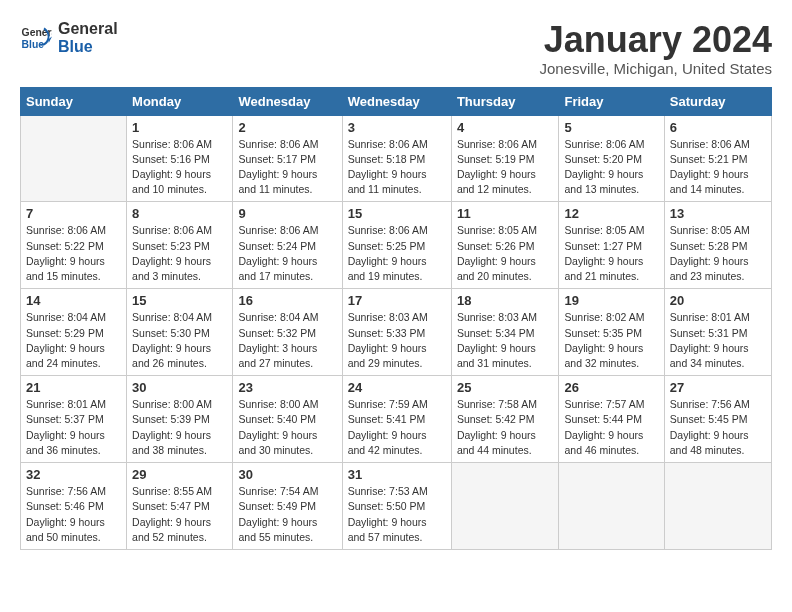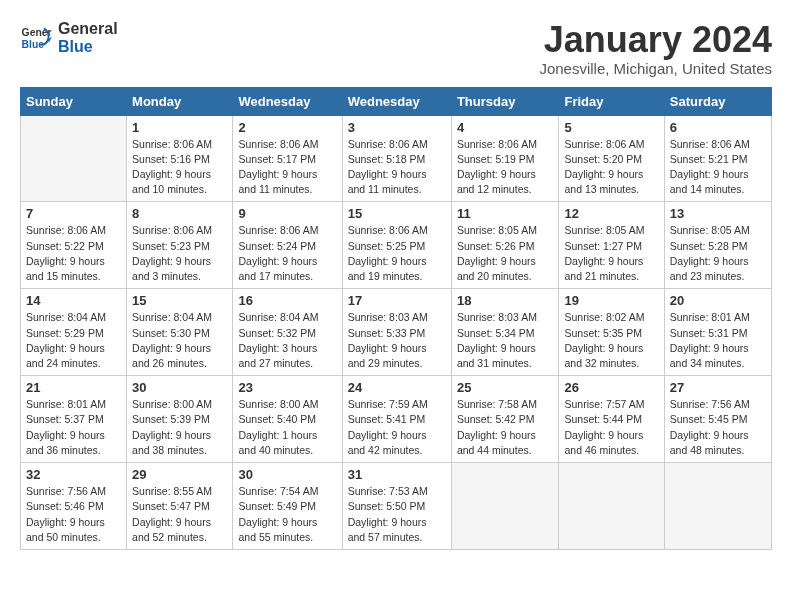--- a/index.html
+++ b/index.html
@@ -205,21 +205,21 @@
         <td>
           <span class="day-number">21</span>
           <div class="day-detail"><span>Sunrise: 8:01 AM</span><br><span>Sunset: 5:37 PM</span><br><span>Daylight: 9 hours and 36 minutes.</span></div>
         </td>
         <td>
           <span class="day-number">30</span>
           <div class="day-detail"><span>Sunrise: 8:00 AM</span><br><span>Sunset: 5:39 PM</span><br><span>Daylight: 9 hours and 38 minutes.</span></div>
         </td>
         <td>
           <span class="day-number">23</span>
-          <div class="day-detail"><span>Sunrise: 8:00 AM</span><br><span>Sunset: 5:40 PM</span><br><span>Daylight: 1 hours and 40 minutes.</span></div>
+          <div class="day-detail"><span>Sunrise: 8:00 AM</span><br><span>Sunset: 5:40 PM</span><br><span>Daylight: 9 hours and 30 minutes.</span></div>
         </td>
         <td>
           <span class="day-number">24</span>
           <div class="day-detail"><span>Sunrise: 7:59 AM</span><br><span>Sunset: 5:41 PM</span><br><span>Daylight: 9 hours and 42 minutes.</span></div>
         </td>
         <td>
           <span class="day-number">25</span>
           <div class="day-detail"><span>Sunrise: 7:58 AM</span><br><span>Sunset: 5:42 PM</span><br><span>Daylight: 9 hours and 44 minutes.</span></div>
         </td>
         <td>

